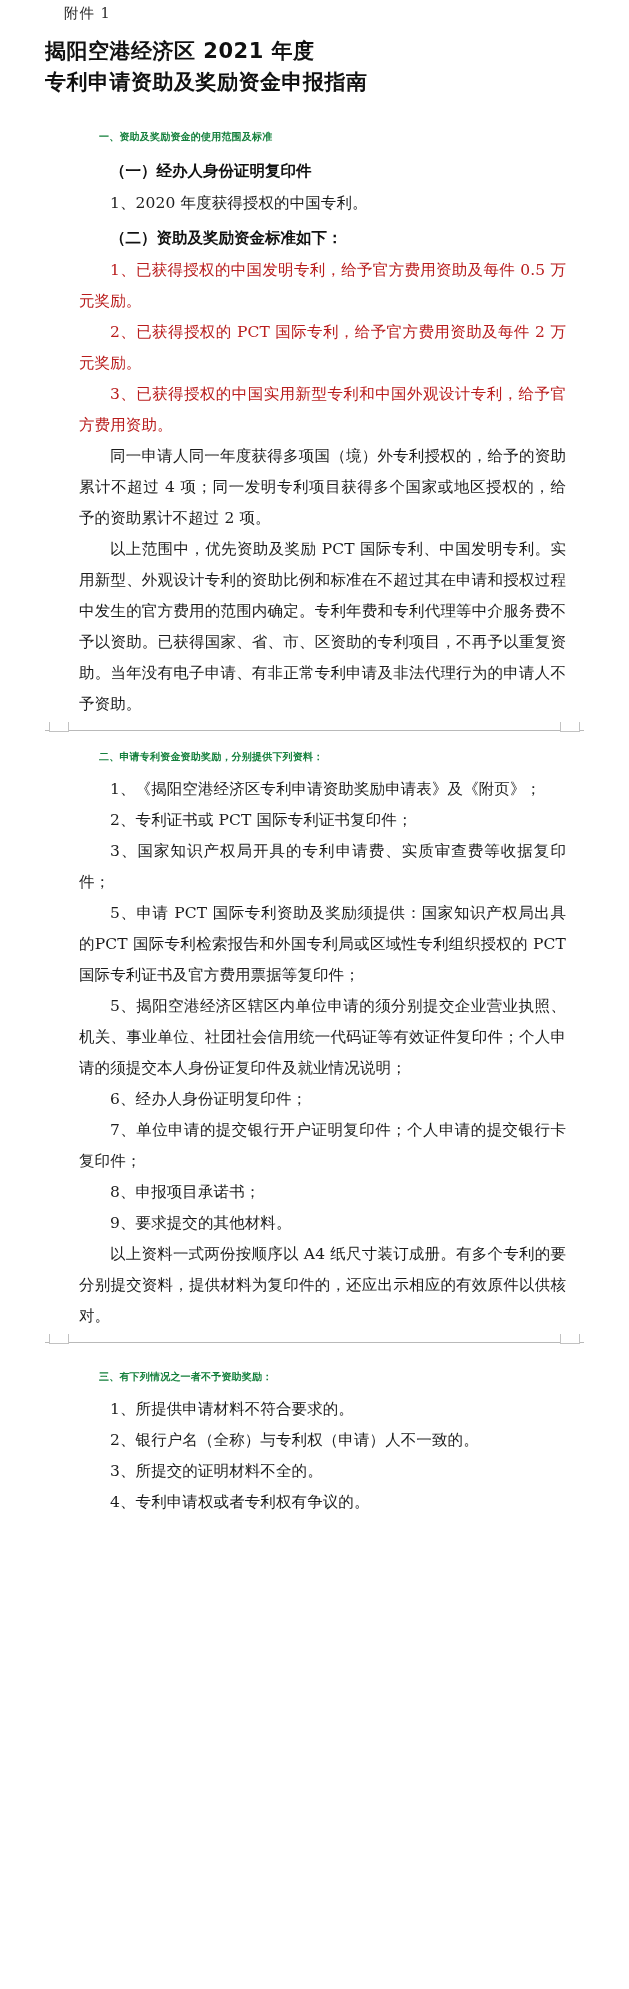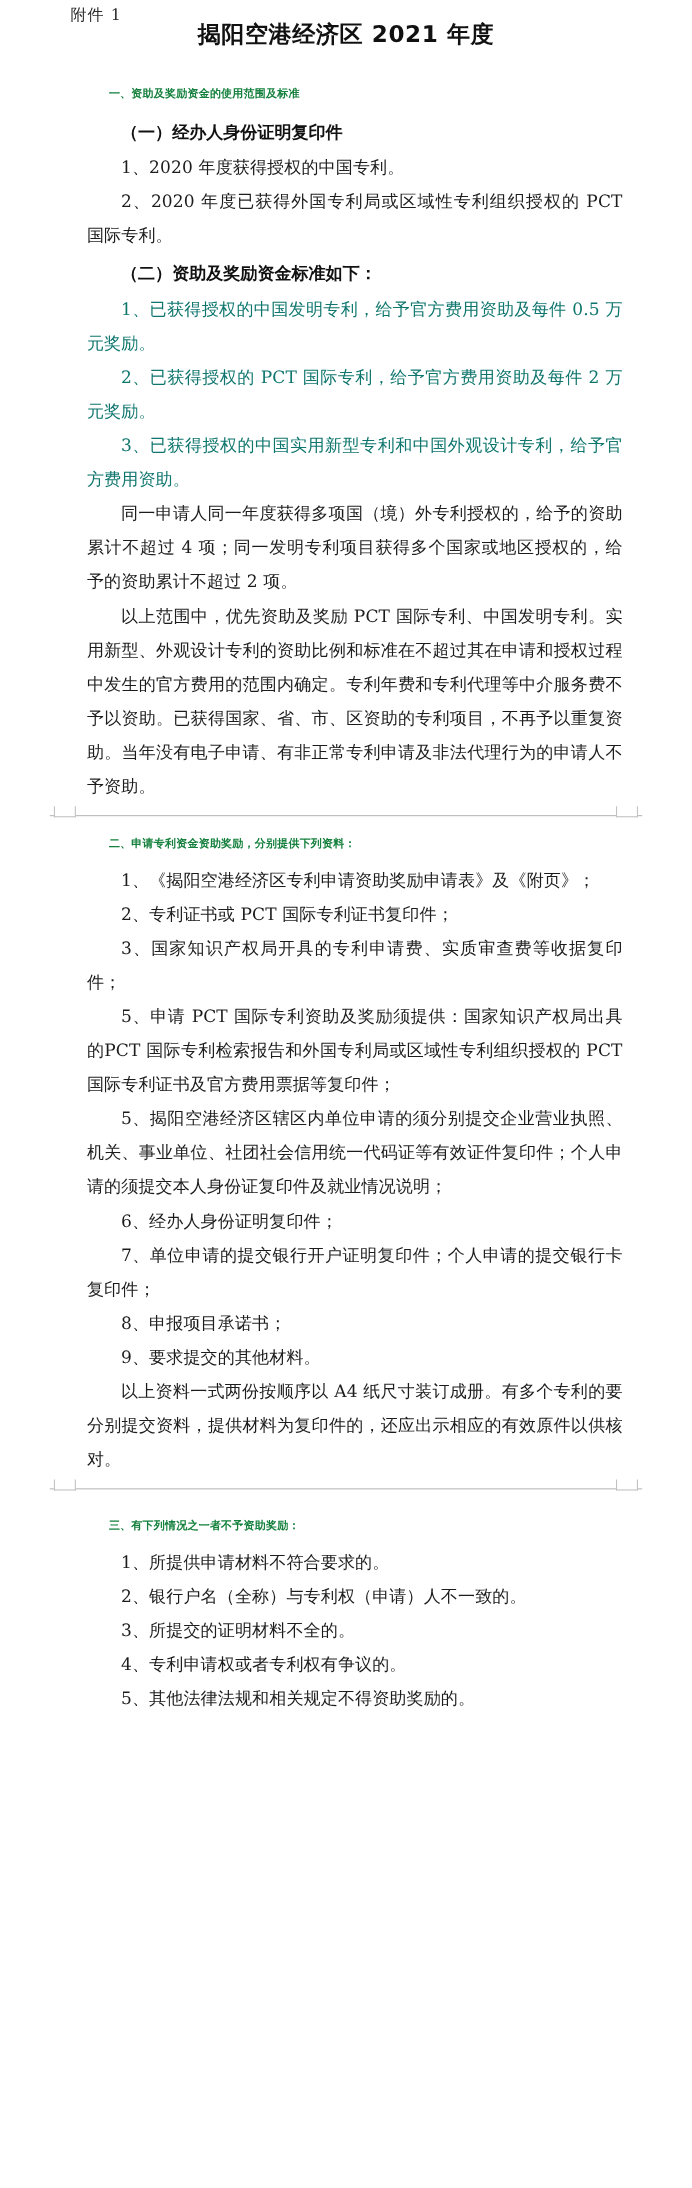--- a/index.html
+++ b/index.html
@@ -29,22 +29,21 @@
     top: 4px;
     font-size: 14.5px;
     letter-spacing: 1px;
     color: #2b2b2b;
     font-family: "DejaVu Serif", "Liberation Serif", serif;
     white-space: nowrap;
   }
 
   
   .title-block {
-    padding-top: 16px;
-    text-align: center;
+    padding-top: 36px;
   }
   .title-line {
     font-family: "DejaVu Sans", "Liberation Sans", sans-serif;
     font-weight: bold;
     font-size: 21px;
     line-height: 31px;
     letter-spacing: 0.5px;
     color: #111111;
     white-space: nowrap;
   }
@@ -79,21 +78,21 @@
     font-size: 15.5px;
     line-height: 31px;
     margin: 0;
     text-indent: 2em;
     text-align: justify;
     text-justify: inter-ideograph;
     color: #1c1c1c;
     letter-spacing: 0.1px;
   }
   p.para.red {
-    color: #0f766e;
+    color: #b91c1c;
   }
 
   
   .seam {
     position: relative;
     height: 16px;
     margin: 2px 0 2px 0;
   }
   .seam .rule {
     position: absolute;
@@ -119,29 +118,29 @@
 </style>
 </head>
 <body>
 
 <div class="page">
 
   <div class="attach-label">附件 1</div>
 
   <div class="title-block">
     <div class="title-line">揭阳空港经济区 2021 年度</div>
+    <div class="title-line">专利申请资助及奖励资金申报指南</div>
   </div>
 
   <div class="content">
 
     <div class="h2">一、资助及奖励资金的使用范围及标准</div>
 
     <div class="h3">（一）经办人身份证明复印件</div>
     <p class="para">1、2020 年度获得授权的中国专利。</p>
-    <p class="para">2、2020 年度已获得外国专利局或区域性专利组织授权的 PCT 国际专利。</p>
 
     <div class="h3">（二）资助及奖励资金标准如下：</div>
     <p class="para red">1、已获得授权的中国发明专利，给予官方费用资助及每件 0.5 万元奖励。</p>
     <p class="para red">2、已获得授权的 PCT 国际专利，给予官方费用资助及每件 2 万元奖励。</p>
     <p class="para red">3、已获得授权的中国实用新型专利和中国外观设计专利，给予官方费用资助。</p>
 
     <p class="para">同一申请人同一年度获得多项国（境）外专利授权的，给予的资助累计不超过 4 项；同一发明专利项目获得多个国家或地区授权的，给予的资助累计不超过 2 项。</p>
 
     <p class="para">以上范围中，优先资助及奖励 PCT 国际专利、中国发明专利。实用新型、外观设计专利的资助比例和标准在不超过其在申请和授权过程中发生的官方费用的范围内确定。专利年费和专利代理等中介服务费不予以资助。已获得国家、省、市、区资助的专利项目，不再予以重复资助。当年没有电子申请、有非正常专利申请及非法代理行为的申请人不予资助。</p>
 
@@ -169,16 +168,15 @@
       <div class="mark right"></div>
     </div>
 
     <div class="spacer-sm"></div>
 
     <div class="h2">三、有下列情况之一者不予资助奖励：</div>
     <p class="para">1、所提供申请材料不符合要求的。</p>
     <p class="para">2、银行户名（全称）与专利权（申请）人不一致的。</p>
     <p class="para">3、所提交的证明材料不全的。</p>
     <p class="para">4、专利申请权或者专利权有争议的。</p>
-    <p class="para">5、其他法律法规和相关规定不得资助奖励的。</p>
 
   </div>
 </div>
 
 </body></html>

